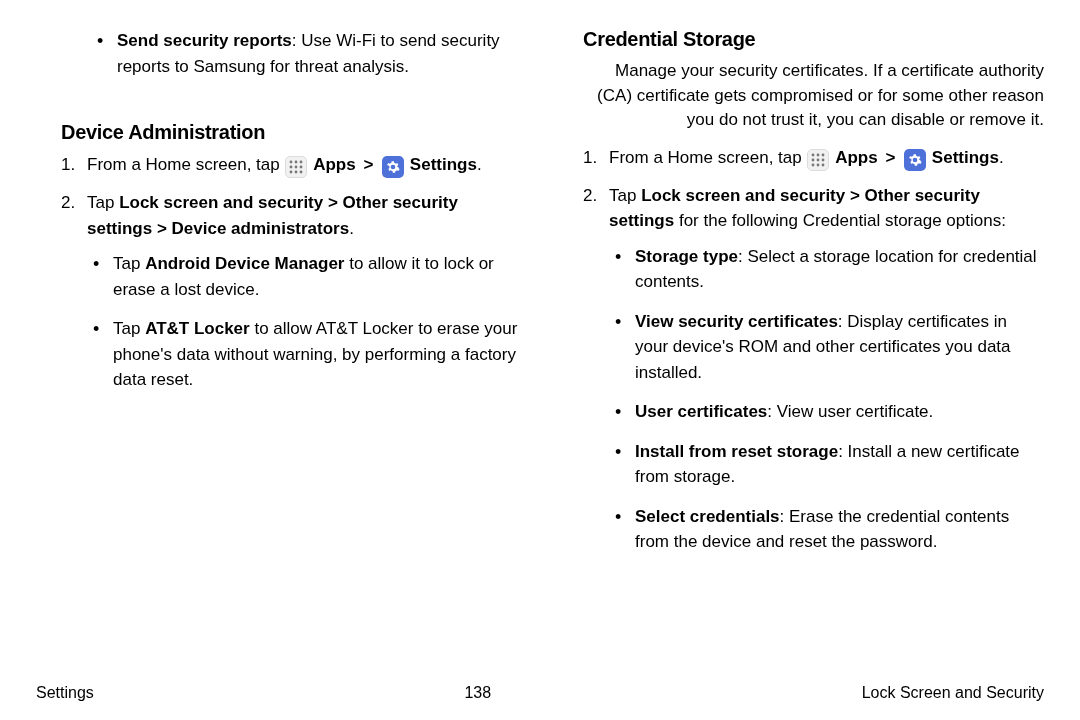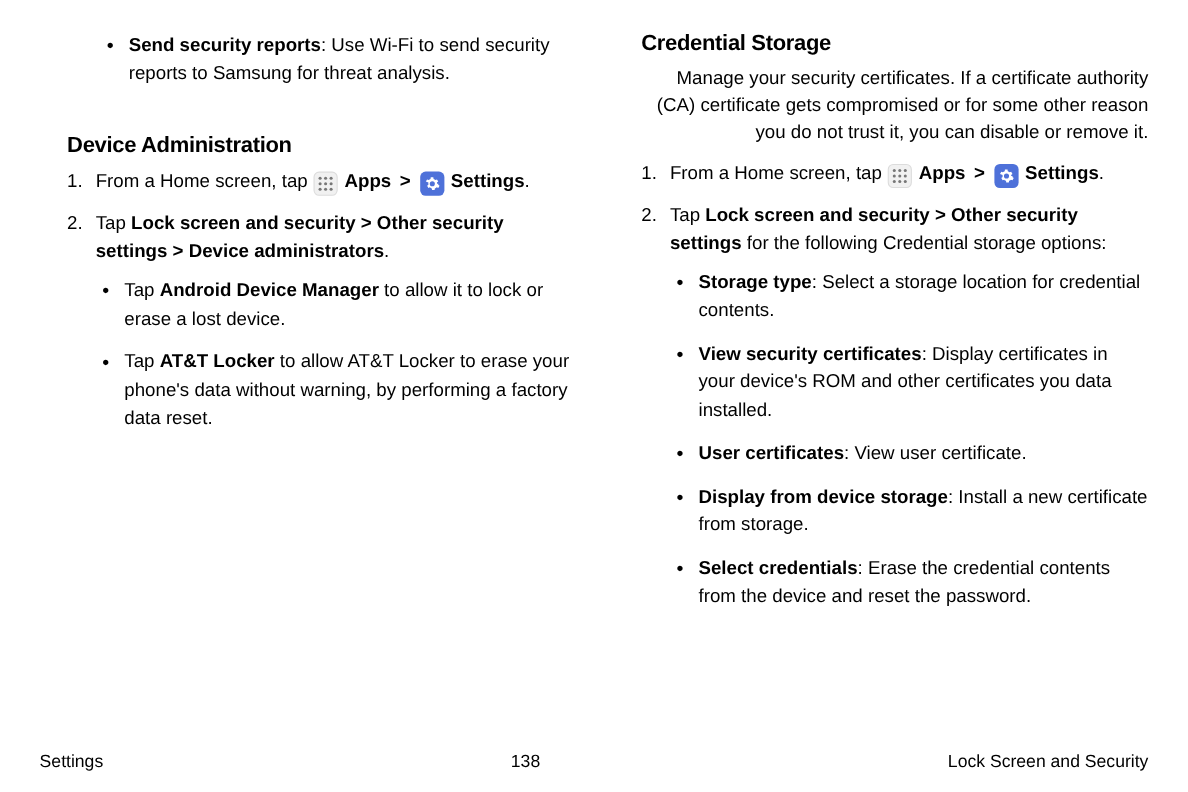--- a/index.html
+++ b/index.html
@@ -187,21 +187,21 @@
               </svg>
           </span>
           <span class="b">Settings</span><span>.</span>
         </li>
         <li>
           <span>Tap </span><span class="b">Lock screen and security &gt; Other security settings</span><span> for the following Credential storage options:</span>
           <ul class="bullets">
             <li><span class="b">Storage type</span><span>: Select a storage location for credential contents.</span></li>
             <li><span class="b">View security certificates</span><span>: Display certificates in your device's ROM and other certificates you data installed.</span></li>
             <li><span class="b">User certificates</span><span>: View user certificate.</span></li>
-            <li><span class="b">Display from device storage</span><span>: Install a new certificate from storage.</span></li>
+            <li><span class="b">Install from reset storage</span><span>: Install a new certificate from storage.</span></li>
             <li><span class="b">Select credentials</span><span>: Erase the credential contents from the device and reset the password.</span></li>
           </ul>
         </li>
       </ol>
     </div>
 
   </div>
 
   <div class="footer">
     <span>Settings</span>

